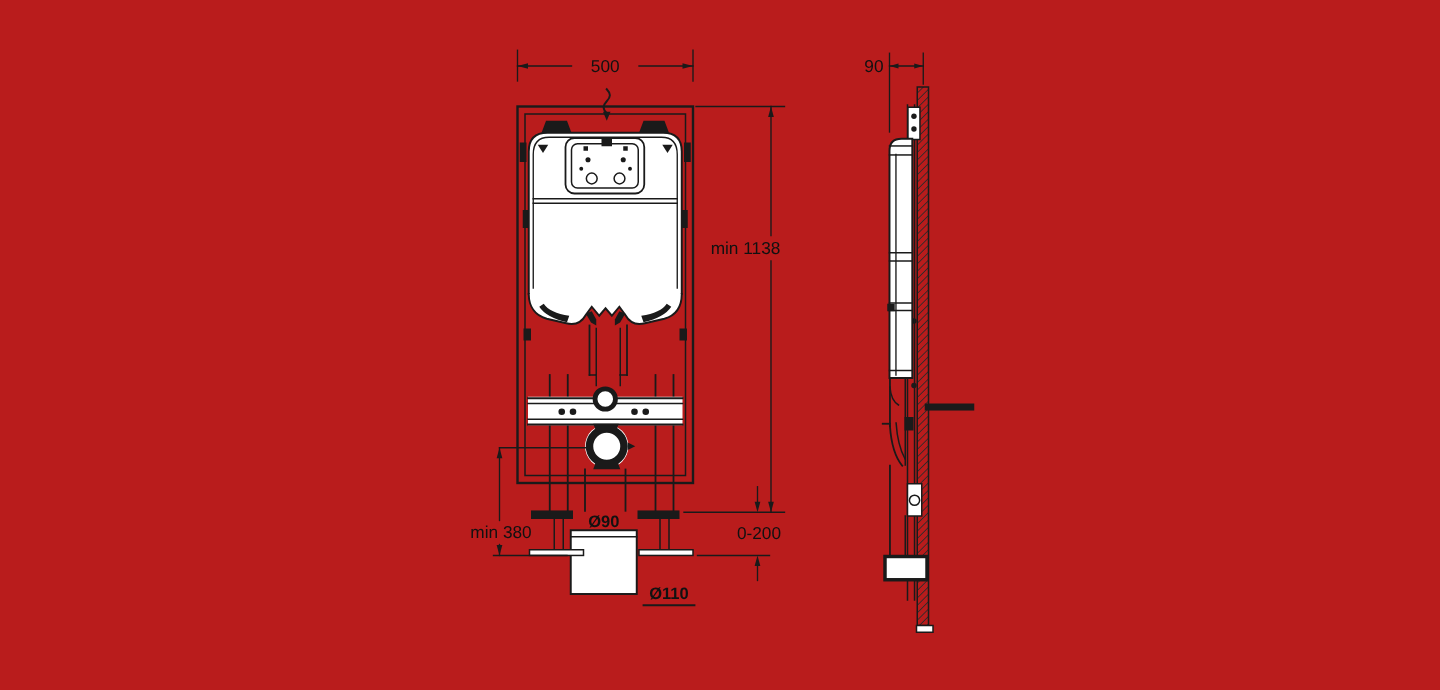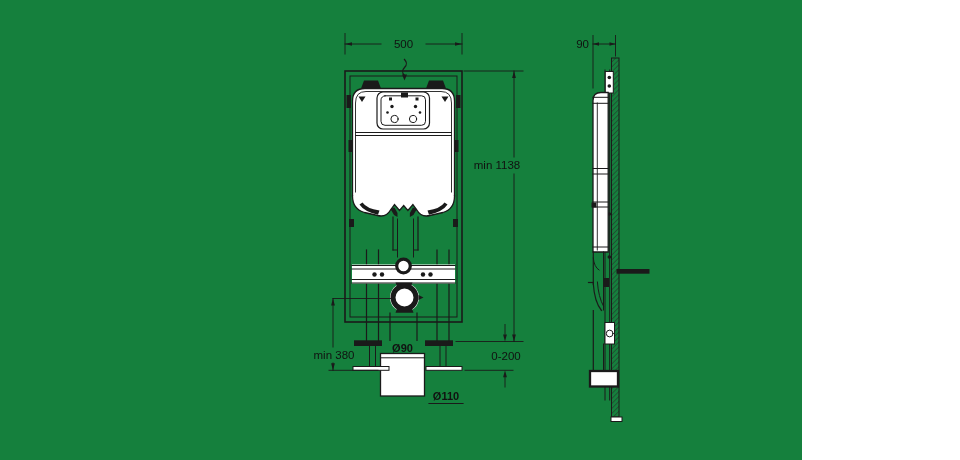--- a/index.html
+++ b/index.html
@@ -1,16 +1,16 @@
 <!DOCTYPE html>
 <html><head>
 <meta charset="utf-8">
 <style>
   html,body{margin:0;padding:0;background:#ffffff;}
-  .canvas{position:relative;width:802px;height:460px;background:#15803d;overflow:hidden;}
+  .canvas{position:relative;width:960px;height:460px;background:#b91c1c;overflow:hidden;}
   svg{display:block;}
   .ln{stroke:#1a1a1a;stroke-width:1.2;fill:none;stroke-linecap:square;}
   .ln-xthin{stroke-width:0.9;}
   .ln-thin{stroke-width:1;}
   .ln-med{stroke-width:1.3;}
   .ln-thick{stroke-width:1.6;}
   .ln-heavy{stroke-width:2.3;}
   .ring{stroke:#1a1a1a;fill:#ffffff;}
   .fw{fill:#ffffff;}
   .fb{fill:#1a1a1a;stroke:none;}

